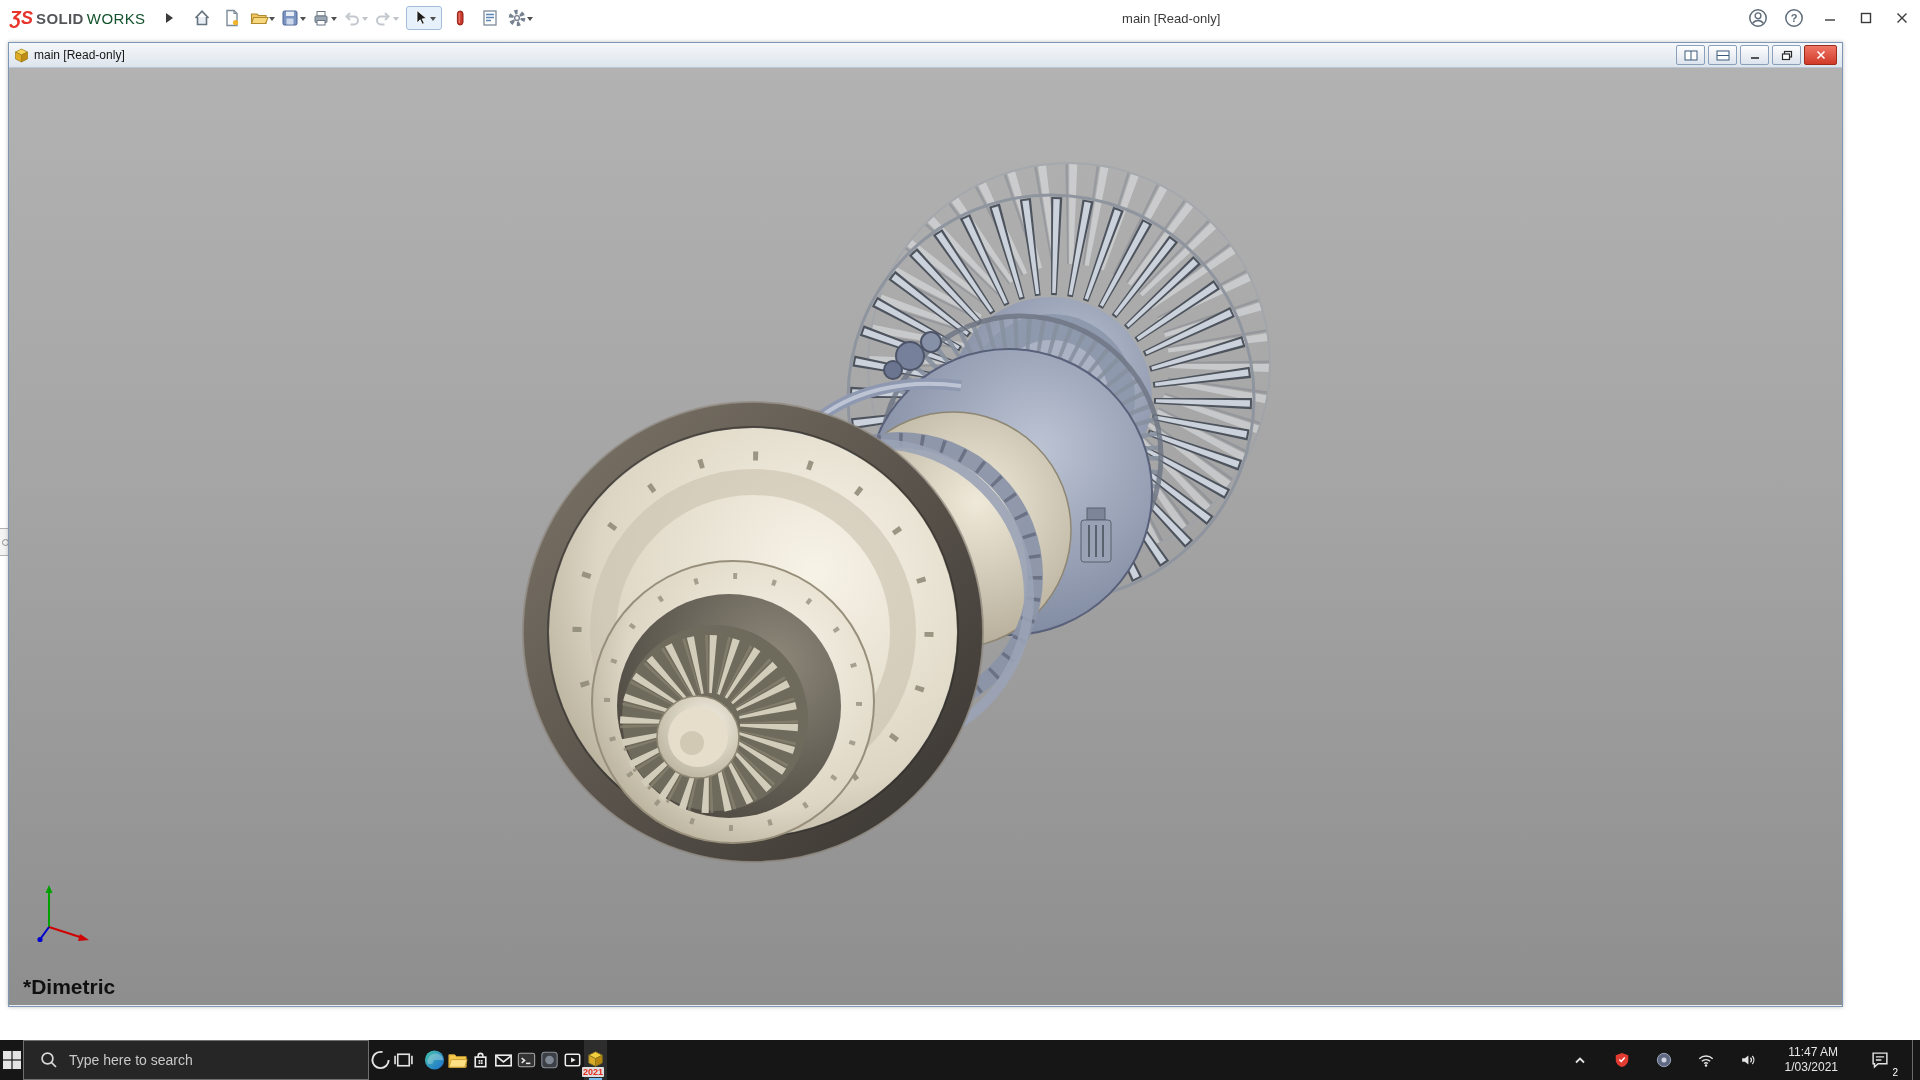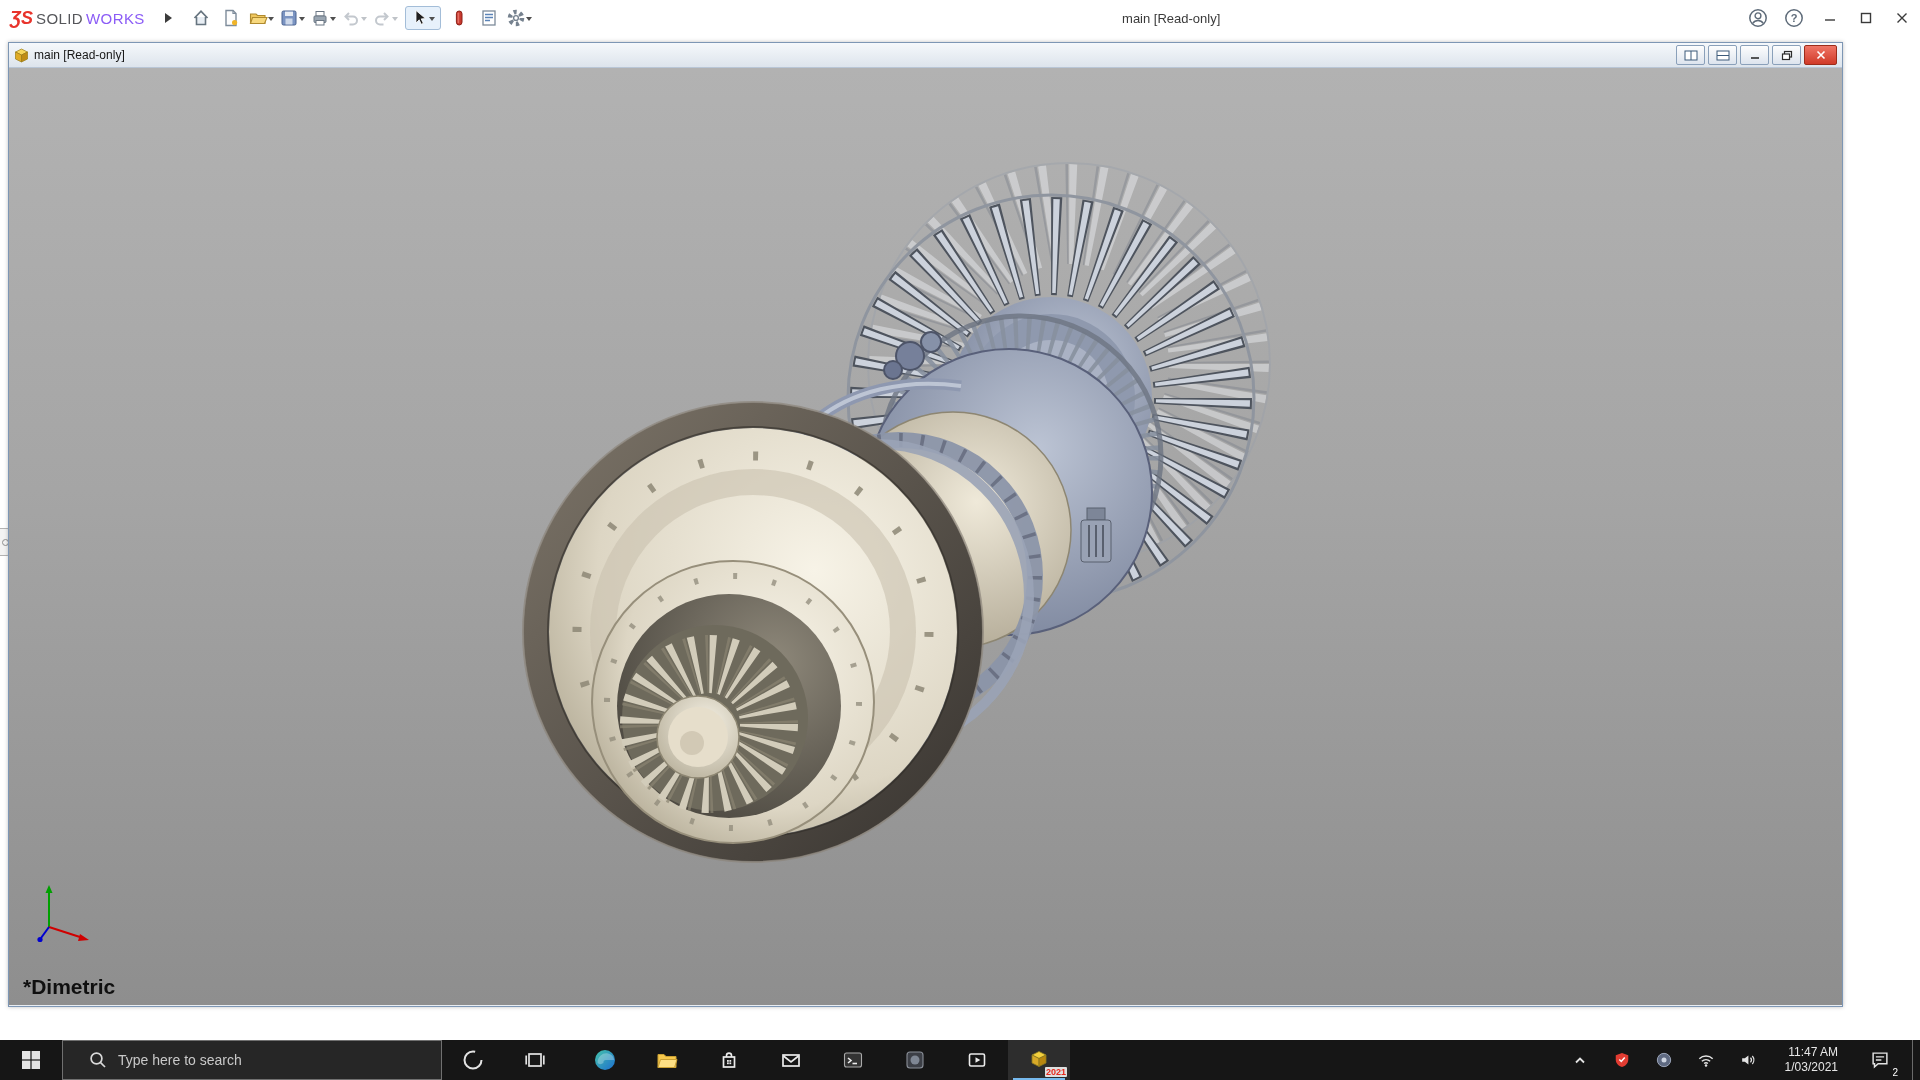--- a/index.html
+++ b/index.html
@@ -3,22 +3,22 @@
 <meta charset="utf-8">
 <style>
   html,body{margin:0;padding:0;}
   body{width:1920px;height:1080px;overflow:hidden;background:#ffffff;
        font-family:"Liberation Sans",sans-serif;-webkit-font-smoothing:antialiased;}
 
   
   .titlebar{height:36px;background:#ffffff;display:flex;align-items:center;position:relative;}
   .brand{display:flex;align-items:baseline;padding:0 6px 0 10px;gap:3px;}
   .logo-mark{color:#e8332b;font-weight:bold;font-style:italic;font-size:18px;line-height:1;}
-  .brand-solid{font-weight:400;color:#55565a;font-size:15px;letter-spacing:.4px;}
-  .brand-works{font-weight:400;color:#8b5cf6;font-size:15px;letter-spacing:.4px;}
+  .brand-solid{font-weight:700;color:#55565a;font-size:15px;letter-spacing:.4px;}
+  .brand-works{font-weight:400;color:#14532d;font-size:15px;letter-spacing:.4px;}
   .expand-caret{width:0;height:0;border:5px solid transparent;border-left:7px solid #3c3c3c;margin:0 10px 0 14px;}
   .toolbar{display:flex;align-items:center;gap:1px;}
   .tbtn{height:28px;min-width:27px;display:flex;align-items:center;justify-content:center;border-radius:3px;padding:0 1px;}
   .drop{width:0;height:0;border:3.5px solid transparent;border-top:4.5px solid #4f4f4f;margin:4px 2px 0 0;}
   .drop.dis{border-top-color:#bfc3c8;}
   .sel-box{display:flex;align-items:center;border:1px solid #a3bdd8;background:#e7f1fb;border-radius:3px;padding:1px 3px;margin:0 3px;}
   .app-title{position:absolute;left:61%;transform:translateX(-50%);top:11px;font-size:13px;color:#3a3a3a;white-space:nowrap;}
   .win-controls{margin-left:auto;display:flex;align-items:center;height:36px;}
   .wbtn{width:36px;height:36px;display:flex;align-items:center;justify-content:center;}
 
@@ -39,23 +39,23 @@
   .dbtn.close{width:31px;background:linear-gradient(#ef7565,#d03a28);border-color:#9c2c1a;}
   .viewport{position:relative;height:937px;overflow:hidden;
             background:linear-gradient(180deg,#b2b2b2 0%,#a5a5a5 45%,#8e8e8e 100%);}
   .viewport svg.model{position:absolute;left:0;top:0;}
   .orientation{position:absolute;left:14px;bottom:6px;font-size:21px;font-weight:700;color:#101010;}
   .triad{position:absolute;left:24px;bottom:58px;}
 
   
   .taskbar{position:fixed;left:0;bottom:0;width:1920px;height:40px;background:#161616;
            display:flex;align-items:stretch;color:#e6e6e6;z-index:10;}
-  .tb-slot{width:62px;display:flex;align-items:center;justify-content:center;position:relative;}
-  .search{width:380px;background:#262626;border:1px solid #707070;box-sizing:border-box;
-          display:flex;align-items:center;gap:9px;padding:0 26px;}
+  .tb-slot{width:23px;display:flex;align-items:center;justify-content:center;position:relative;}
+  .search{width:346px;background:#262626;border:1px solid #707070;box-sizing:border-box;
+          display:flex;align-items:center;gap:9px;padding:0 16px;}
   .search input{background:transparent;border:none;outline:none;font-size:14px;color:#c9c9c9;
                 font-family:"Liberation Sans",sans-serif;width:260px;}
   .search input::placeholder{color:#c9c9c9;opacity:1;}
   .app-icons{display:flex;margin-left:8px;}
   .active-app{background:rgba(255,255,255,.10);}
   .active-app::after{content:"";position:absolute;left:5px;right:5px;bottom:0;height:2px;background:#76b9ed;}
   .sw-badge{position:absolute;right:3px;bottom:3px;font-size:9px;font-weight:700;color:#e8291c;
             background:rgba(255,255,255,.85);padding:0 1px;border-radius:1px;line-height:10px;}
   .tray{margin-left:auto;display:flex;align-items:stretch;gap:12px;}
   .tray .tb-slot{width:30px;}

